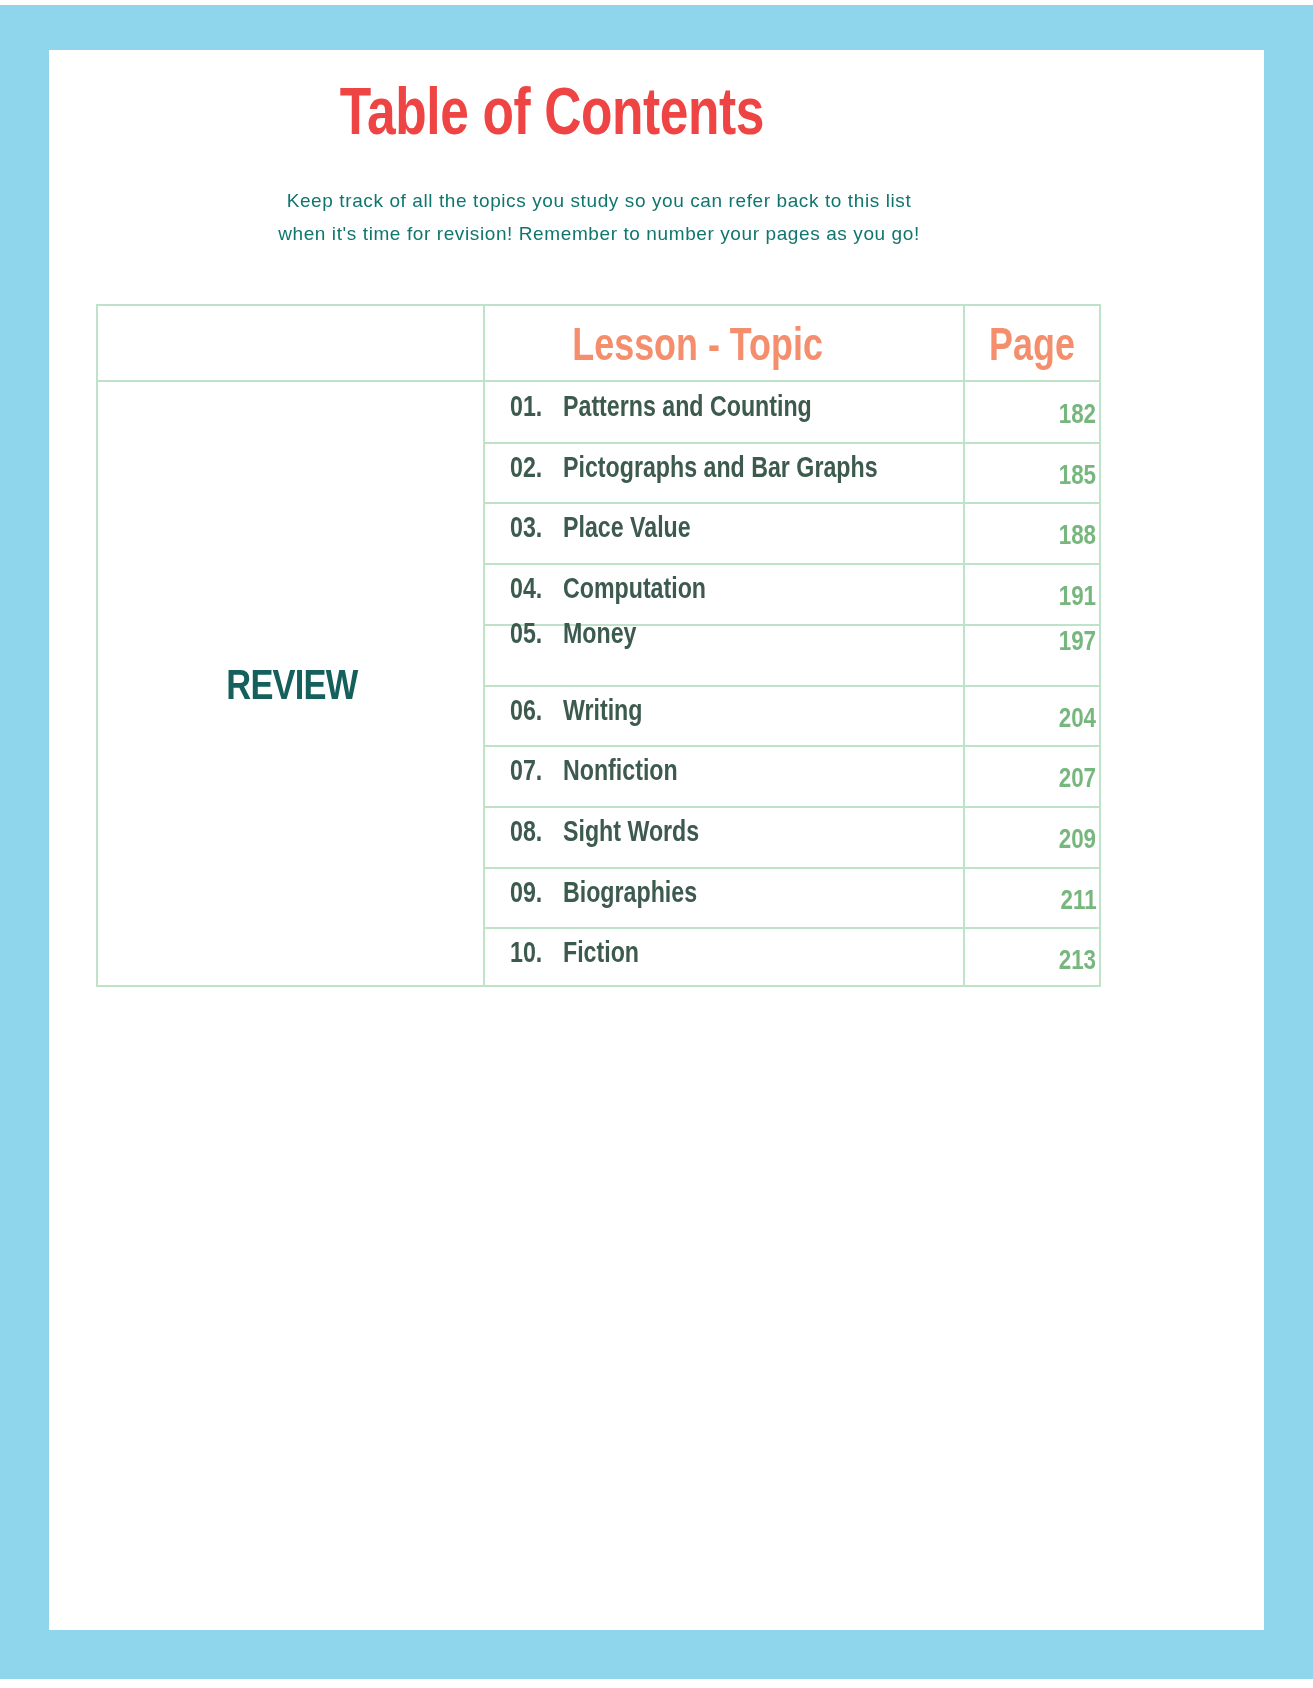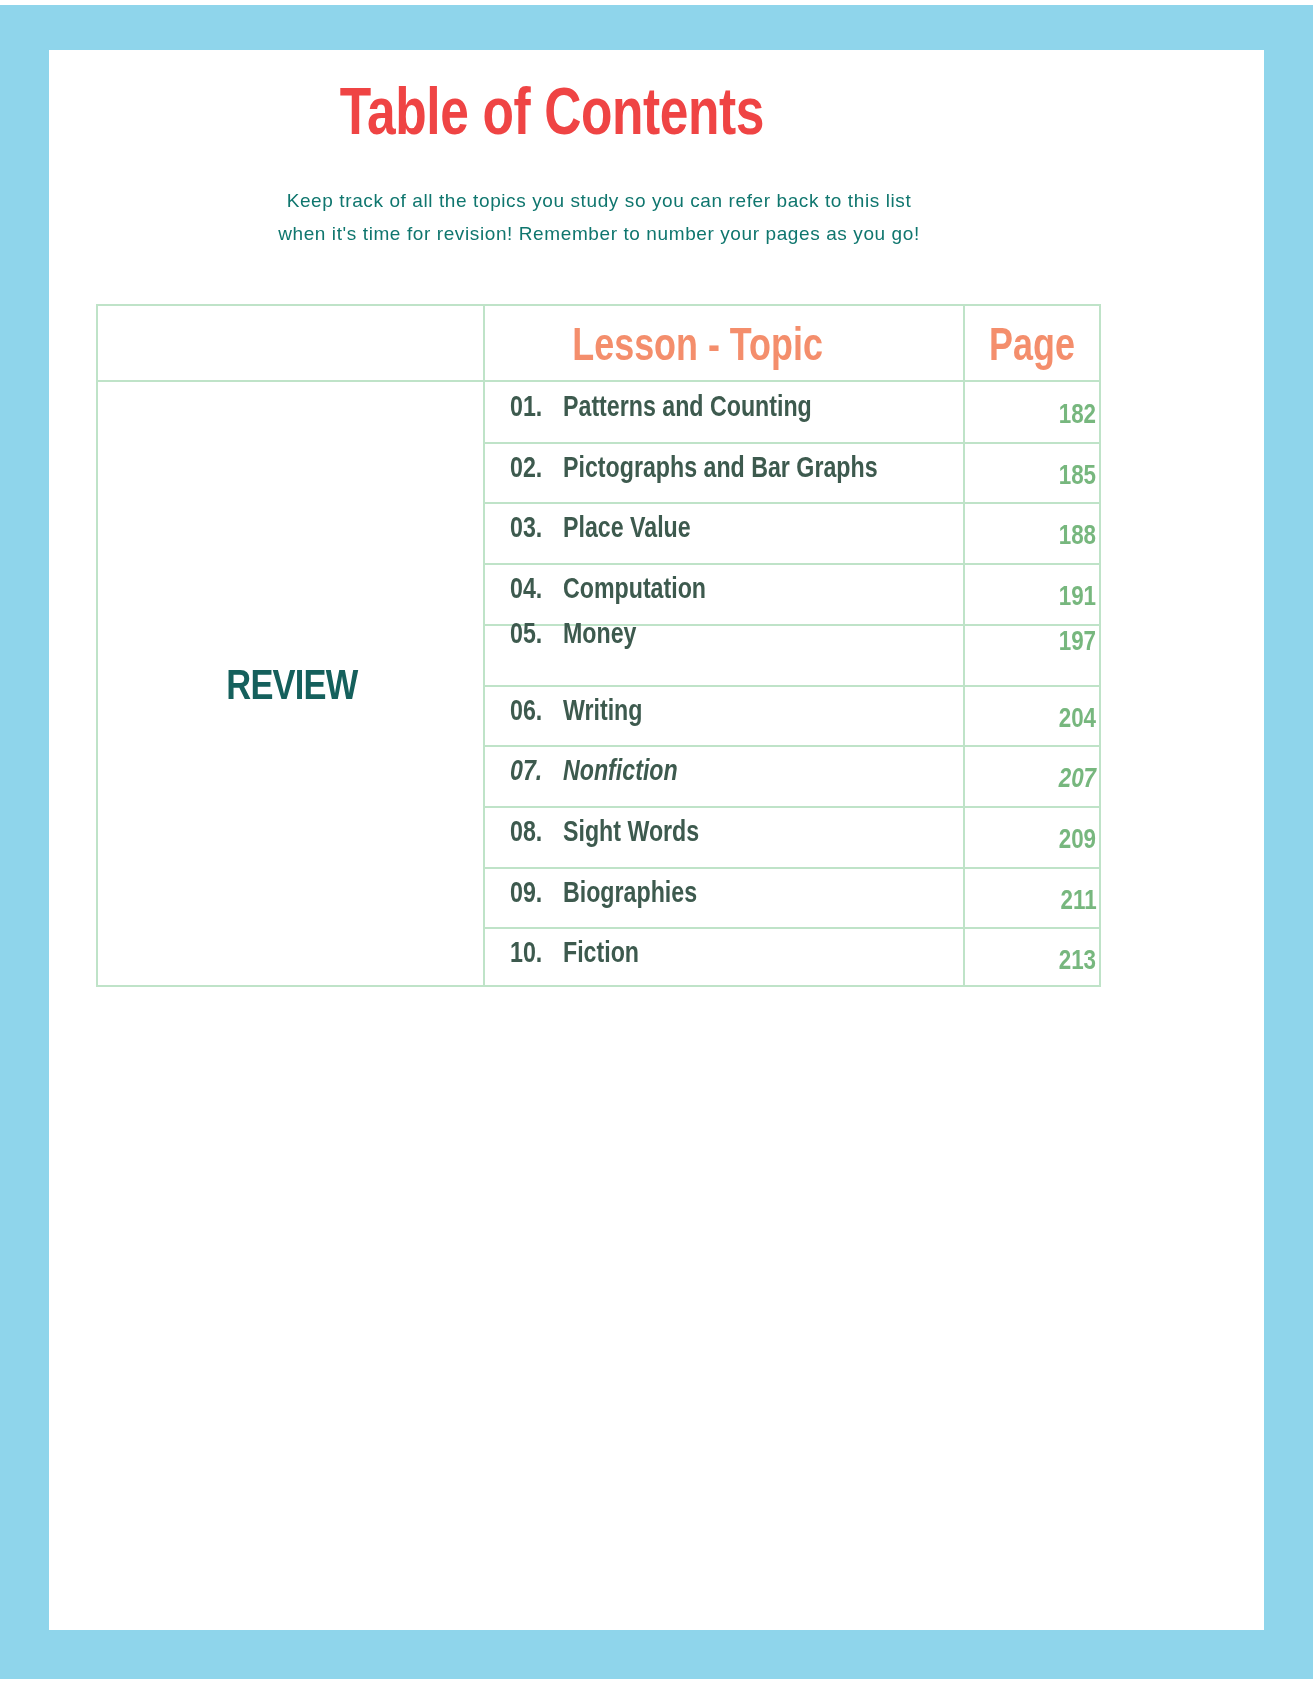--- a/index.html
+++ b/index.html
@@ -131,21 +131,21 @@
         <div class="topic"><span>Money</span></div>
         <div class="pg"><span>197</span></div>
       </div>
       <div class="hline" style="left: 387px; width: 614px; top: 378.5px;"></div>
       <div class="row" style="top: 379.5px;">
         <div class="num"><span>06.</span></div>
         <div class="topic"><span>Writing</span></div>
         <div class="pg"><span>204</span></div>
       </div>
       <div class="hline" style="left: 387px; width: 614px; top: 439.2px;"></div>
-      <div class="row" style="top: 440.2px; font-style: italic;">
+      <div class="row" style="top: 440.2px;">
         <div class="num"><span>07.</span></div>
         <div class="topic"><span>Nonfiction</span></div>
         <div class="pg"><span>207</span></div>
       </div>
       <div class="hline" style="left: 387px; width: 614px; top: 499.9px;"></div>
       <div class="row" style="top: 500.9px; padding-left: 32px;">
         <div class="num"><span>08.</span></div>
         <div class="topic"><span>Sight Words</span></div>
         <div class="pg"><span>209</span></div>
       </div>

